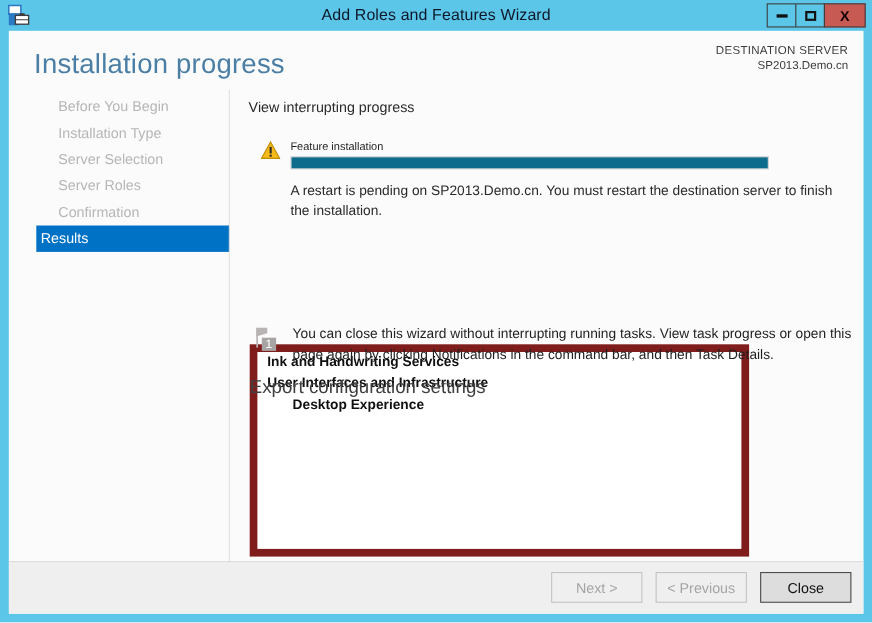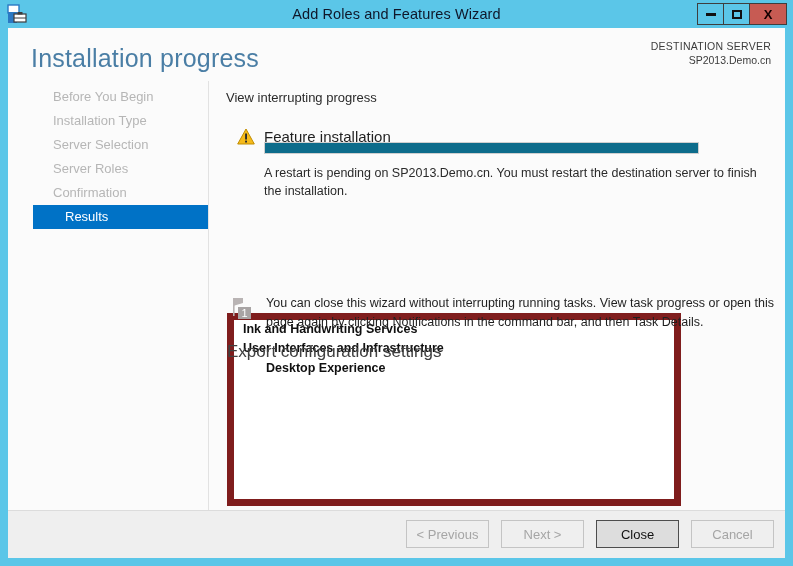--- a/index.html
+++ b/index.html
@@ -131,21 +131,21 @@
     padding-left: 45px;
     font-size: 13px;
     color: #B6B6B6;
     white-space: nowrap;
     cursor: default;
   }
   .nav-item.selected {
     background: #0072C6;
     color: #FFFFFF;
     margin-left: 25px;
-    padding-left: 32px;
+    padding-left: 4px;
     width: 176px;
   }
 
   
   #content {
     position: absolute;
     left: 218px; top: 0;
     width: 552px;
     height: 450px;
   }
@@ -162,21 +162,21 @@
     height: 22px;
   }
   #warn-icon {
     position: absolute;
     left: 11px; top: 1px;
     width: 18px; height: 17px;
   }
   #feature-label {
     position: absolute;
     left: 38px; top: 1px;
-    font-size: 15px;
+    font-size: 10px;
     color: #1f1f1f;
   }
 
   
   #progress-wrap {
     position: absolute;
     left: 38px; top: 57px;
     width: 435px;
     height: 12px;
     background: #F1F1F1;
@@ -377,21 +377,20 @@
           <div id="notice-text">You can close this wizard without interrupting running tasks. View task progress or open this page again by clicking Notifications in the command bar, and then Task Details.</div>
         </div>
 
         <a id="export-link">Export configuration settings</a>
 
       </div>
     </div>
 
     <div id="footer">
       <div id="footer-buttons">
+        <div class="wiz-btn">Next &gt;</div>
         <div class="wiz-btn">&lt; Previous</div>
-        <div class="wiz-btn">Next &gt;</div>
         <div class="wiz-btn default">Close</div>
-        <div class="wiz-btn">Cancel</div>
       </div>
     </div>
 
   </div>
 </div>
 
 </body></html>

